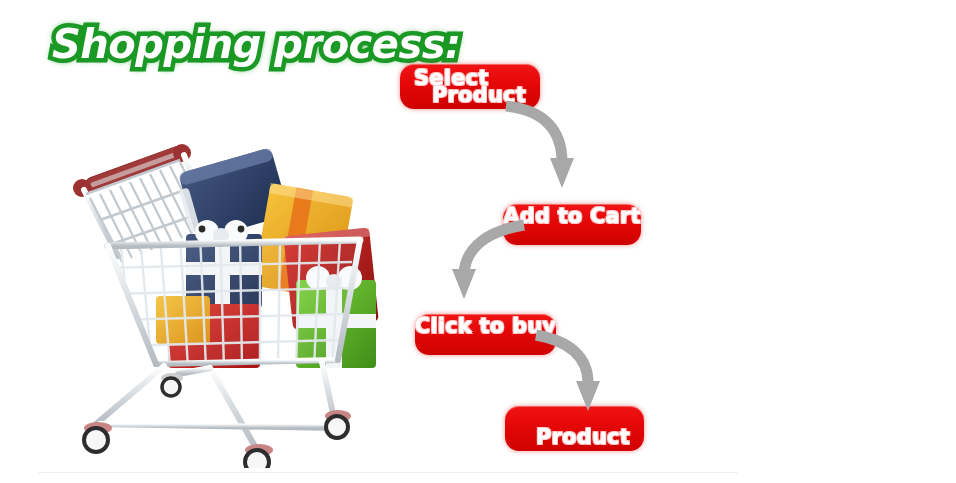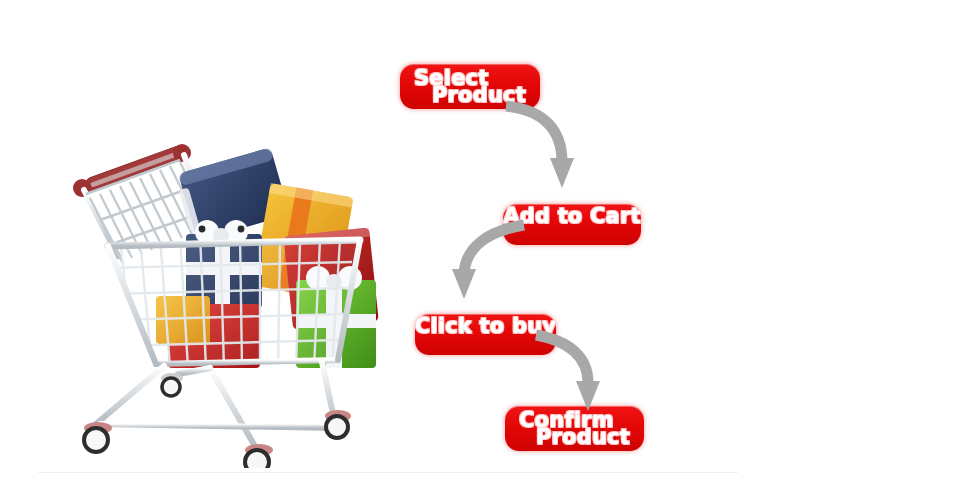--- a/index.html
+++ b/index.html
@@ -109,20 +109,21 @@
     width: 700px;
     height: 1px;
     background: #f0f0f0;
   }
 </style>
 </head>
 <body>
 
 <div id="canvas">
 
+  <div id="title">Shopping process:</div>
 
   <div id="cart-figure">
     <svg viewBox="0 0 330 340" xmlns="http://www.w3.org/2000/svg">
       <defs>
         <linearGradient id="chrome" x1="0" y1="0" x2="0" y2="1">
           <stop offset="0%" stop-color="#ffffff"></stop>
           <stop offset="45%" stop-color="#d9dee2"></stop>
           <stop offset="100%" stop-color="#b4bbc1"></stop>
         </linearGradient>
         <linearGradient id="giftBlue" x1="0" y1="0" x2="1" y2="1">
@@ -286,21 +287,20 @@
 
   <div id="btn-addcart" class="btn center">
     <span class="lbl">Add to Cart</span>
   </div>
 
   <div id="btn-click" class="btn center">
     <span class="lbl">Click to buy</span>
   </div>
 
   <div id="btn-confirm" class="btn">
-    <span class="lbl top-left">Confirm</span>
     <span class="lbl bot-right">Product</span>
   </div>
 
   <div id="arrow-1" class="arrow">
     <svg viewBox="0 0 110 90" xmlns="http://www.w3.org/2000/svg">
       <path d="M6 2 C 44 6, 62 26, 62 58" stroke="#a8a8a8" stroke-width="11" fill="none" stroke-linecap="butt"></path>
       <path d="M62 84 L50 54 L74 54 Z" fill="#a8a8a8"></path>
     </svg>
   </div>
 

